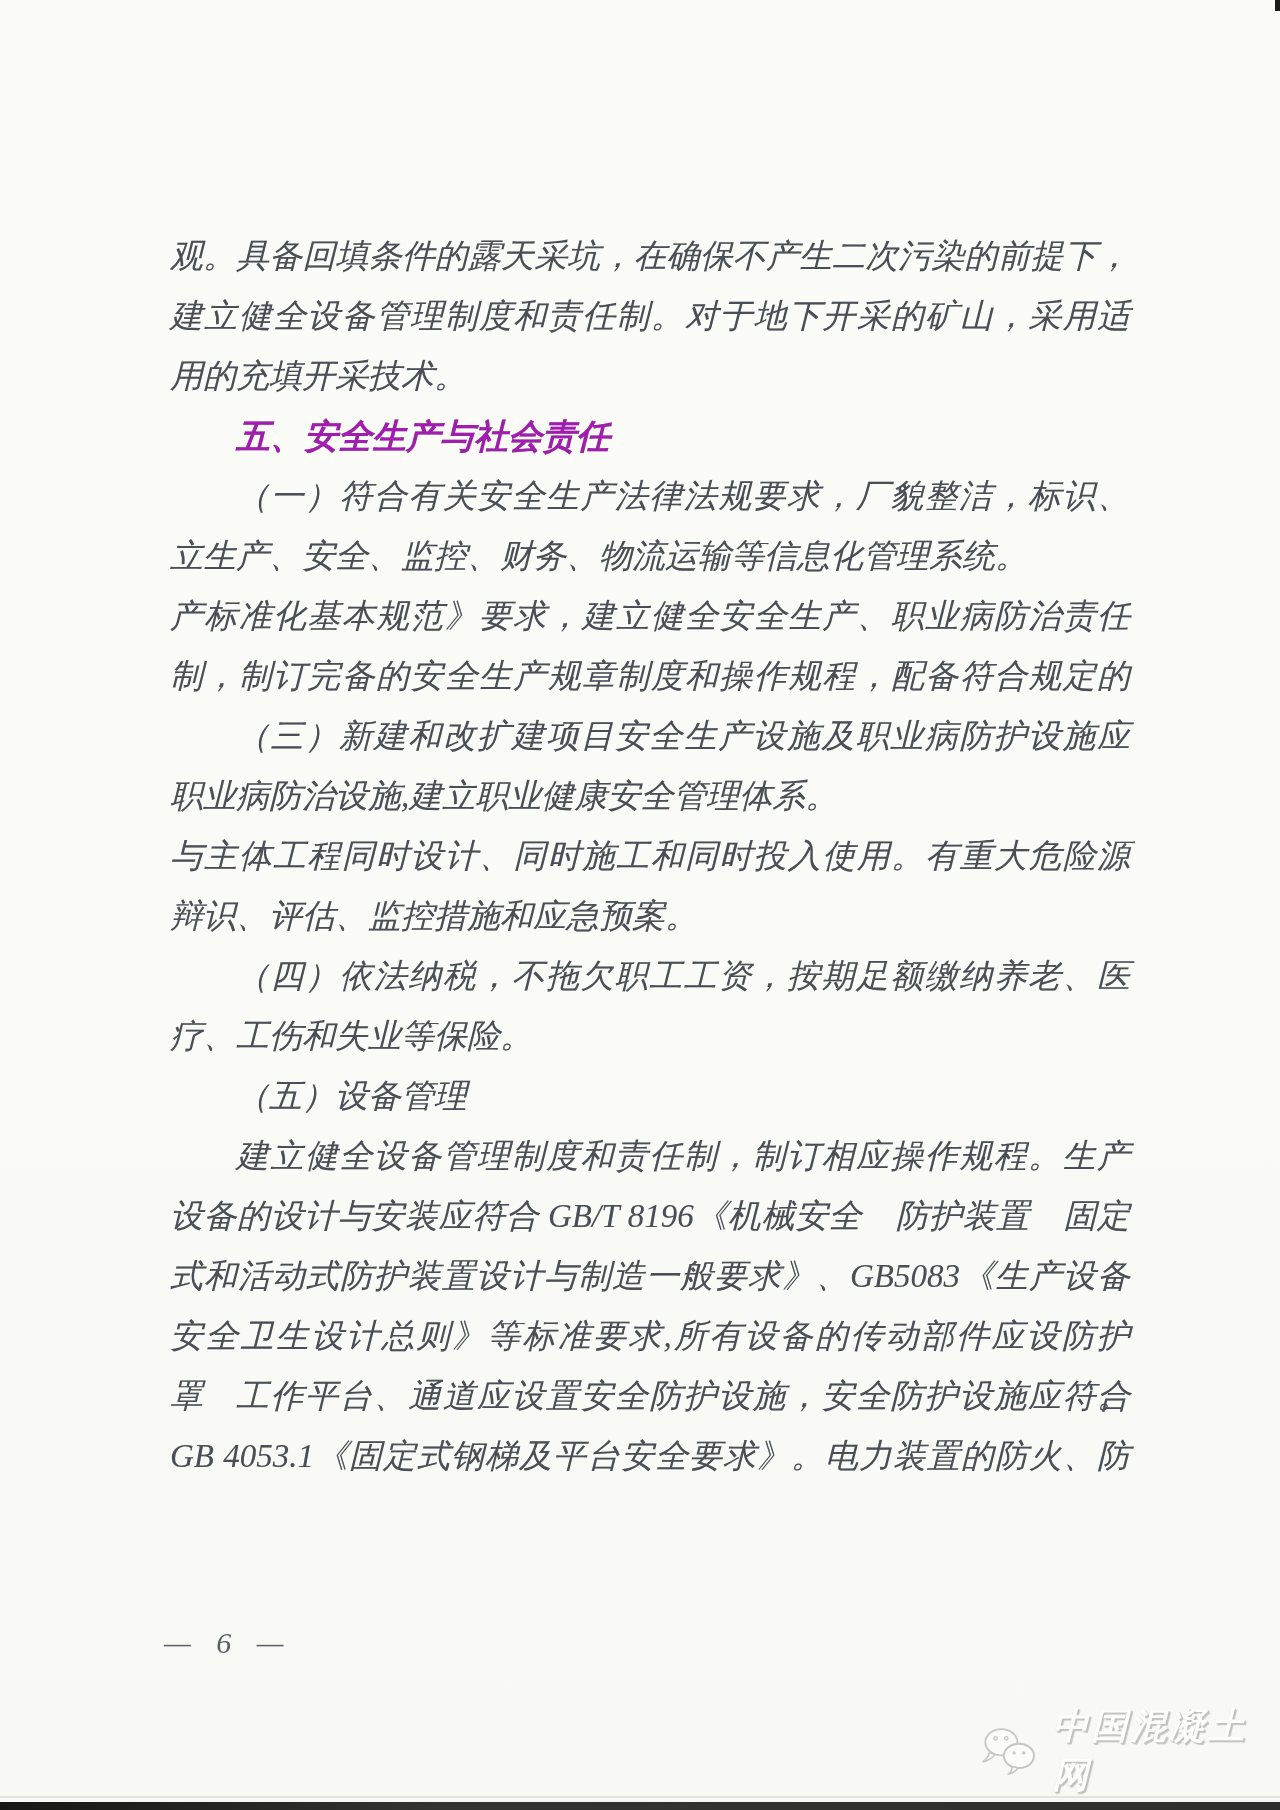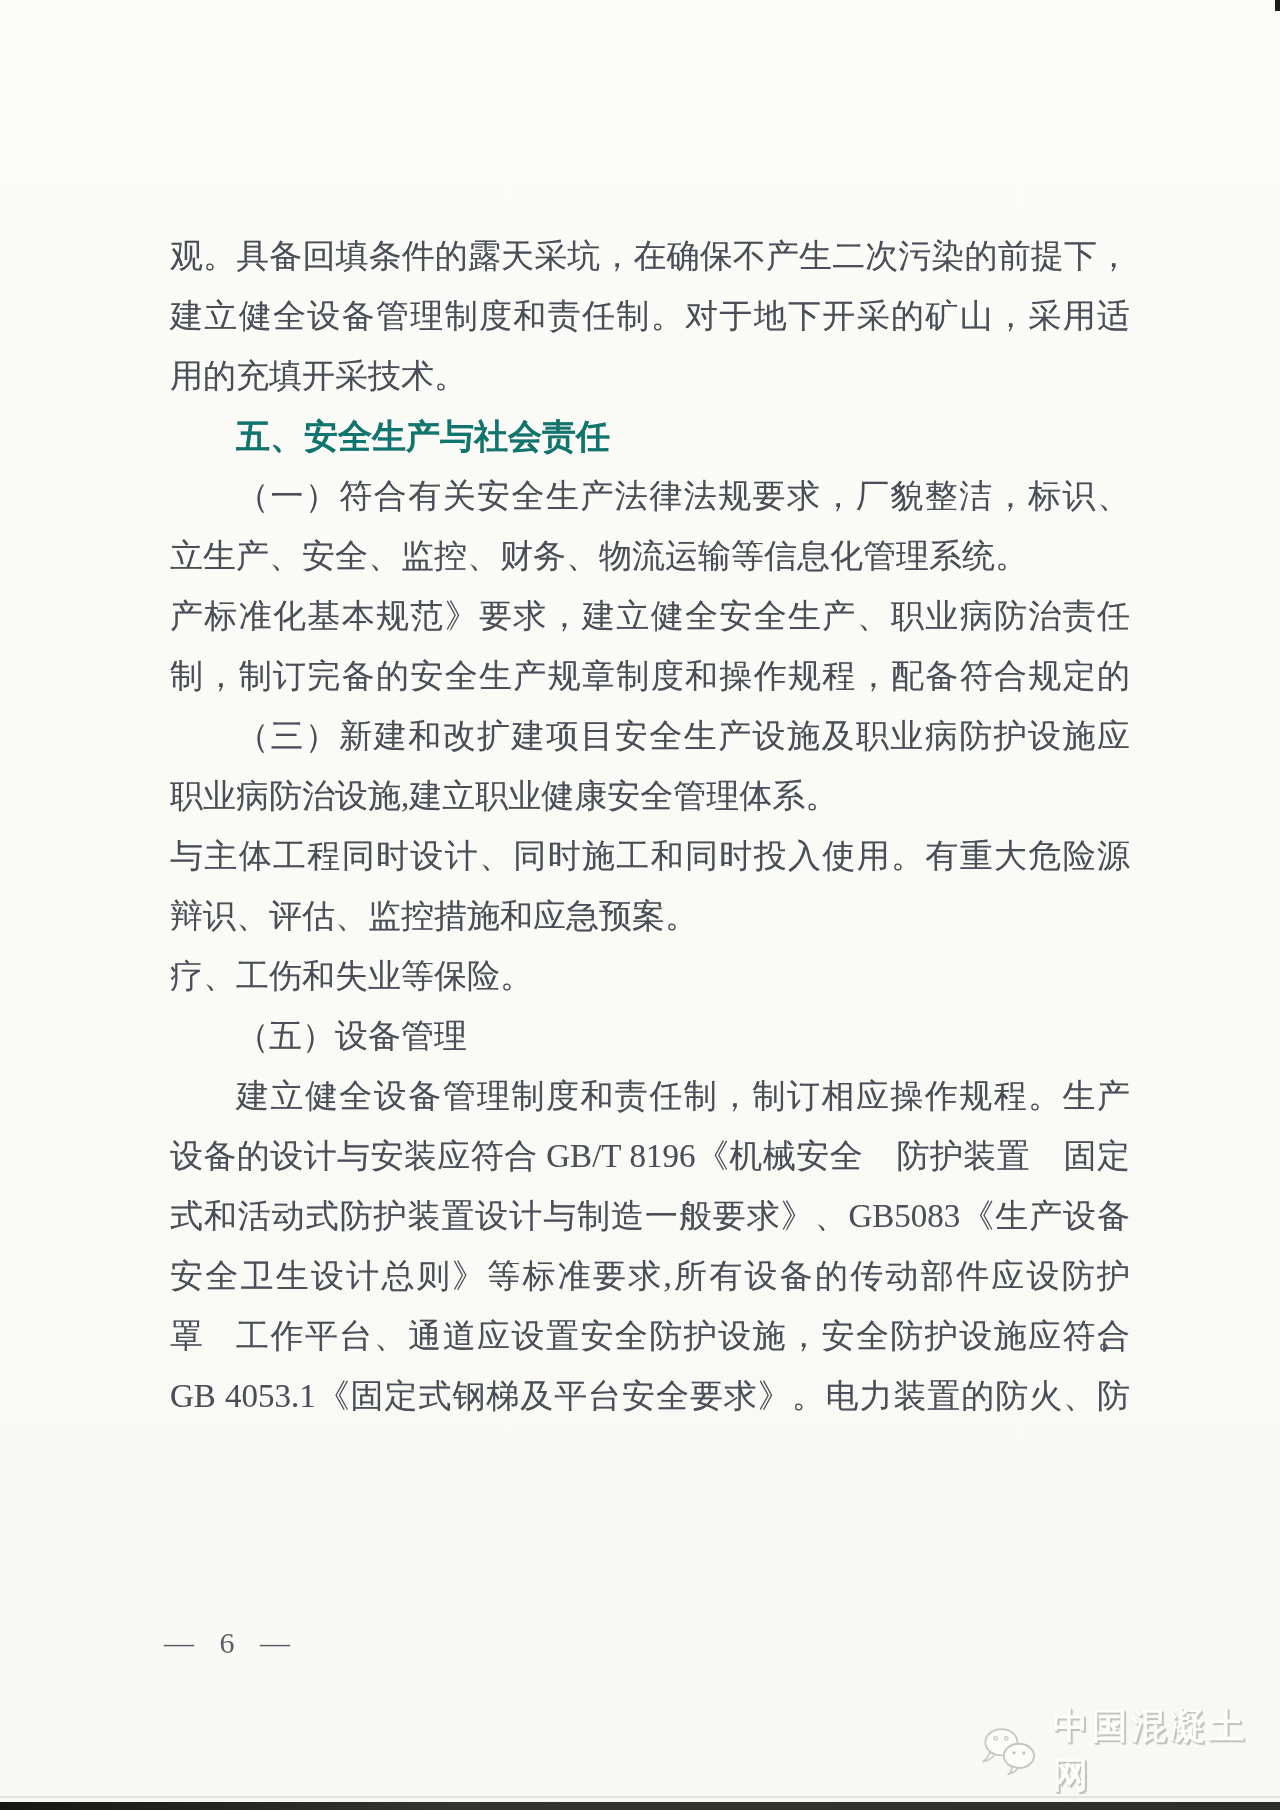--- a/index.html
+++ b/index.html
@@ -11,20 +11,21 @@
     height: 1810px;
     position: relative;
     background: linear-gradient(180deg, #fbfbf8 0%, #faFaf6 55%, #f8f8f4 100%);
     overflow: hidden;
     font-family: "Liberation Serif", serif;
   }
 
   .page {
     position: absolute;
     inset: 0;
+    font-style: italic;
   }
 
   
   .doc-body {
     position: absolute;
     left: 170px;
     top: 226px;
     width: 960px;
   }
   .line {
@@ -40,21 +41,21 @@
   }
   .line.left { text-align-last: left; }
   .line.indent-justify { text-indent: 66px; }
   .line.indent-left { text-indent: 66px; text-align-last: left; }
   .line.heading {
     text-indent: 66px;
     text-align-last: left;
     font-family: "Liberation Sans", sans-serif;
     font-weight: 700;
     font-size: 34px;
-    color: #0f766e;
+    color: #a21caf;
     text-shadow: 0 0 0.5px rgba(70,75,82,0.5);
   }
 
   
   .page-number {
     position: absolute;
     left: 164px;
     top: 1626px;
     font-size: 30px;
     color: #5a5f67;
@@ -119,20 +120,21 @@
       <div class="line left">用的充填开采技术。</div>
       <div class="line heading">五、安全生产与社会责任</div>
       <div class="line indent-justify">（一）符合有关安全生产法律法规要求，厂貌整洁，标识、</div>
       <div class="line left">立生产、安全、监控、财务、物流运输等信息化管理系统。</div>
       <div class="line ">产标准化基本规范》要求，建立健全安全生产、职业病防治责任</div>
       <div class="line ">制，制订完备的安全生产规章制度和操作规程，配备符合规定的</div>
       <div class="line indent-justify">（三）新建和改扩建项目安全生产设施及职业病防护设施应</div>
       <div class="line left">职业病防治设施,建立职业健康安全管理体系。</div>
       <div class="line ">与主体工程同时设计、同时施工和同时投入使用。有重大危险源</div>
       <div class="line left">辩识、评估、监控措施和应急预案。</div>
+      <div class="line indent-justify">（四）依法纳税，不拖欠职工工资，按期足额缴纳养老、医</div>
       <div class="line left">疗、工伤和失业等保险。</div>
       <div class="line indent-left">（五）设备管理</div>
       <div class="line indent-justify">建立健全设备管理制度和责任制，制订相应操作规程。生产</div>
       <div class="line ">设备的设计与安装应符合 GB/T 8196《机械安全　防护装置　固定</div>
       <div class="line ">式和活动式防护装置设计与制造一般要求》、GB5083《生产设备</div>
       <div class="line ">安全卫生设计总则》等标准要求,所有设备的传动部件应设防护罩。</div>
       <div class="line indent-justify">工作平台、通道应设置安全防护设施，安全防护设施应符合</div>
       <div class="line ">GB 4053.1《固定式钢梯及平台安全要求》。电力装置的防火、防</div>
     </div>
 

